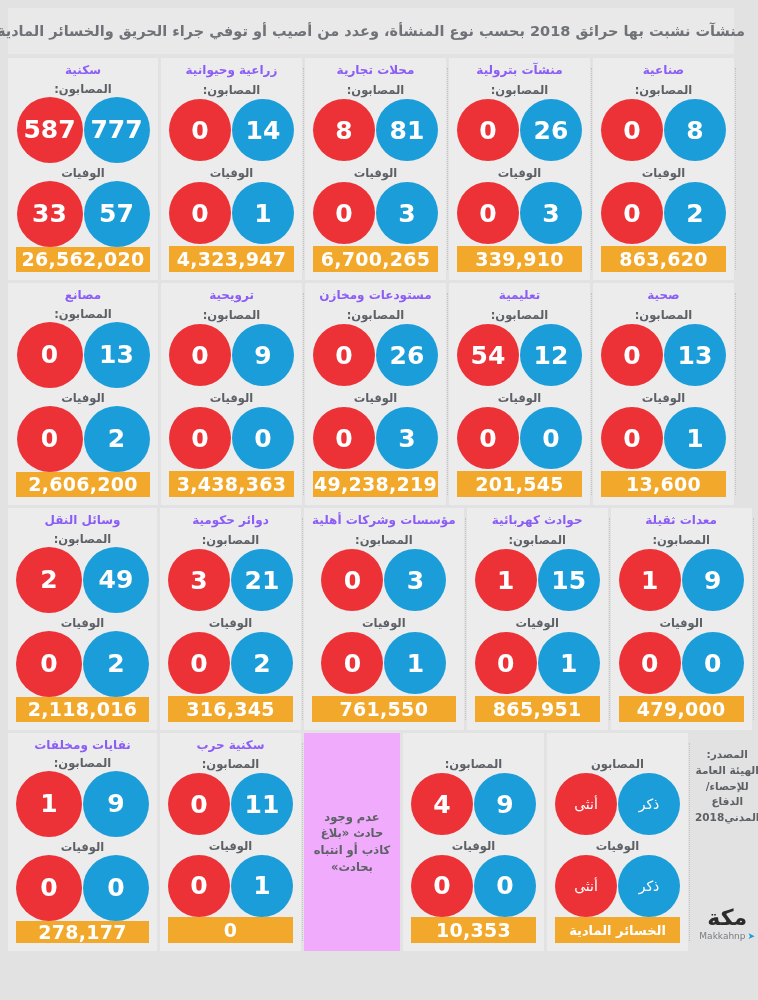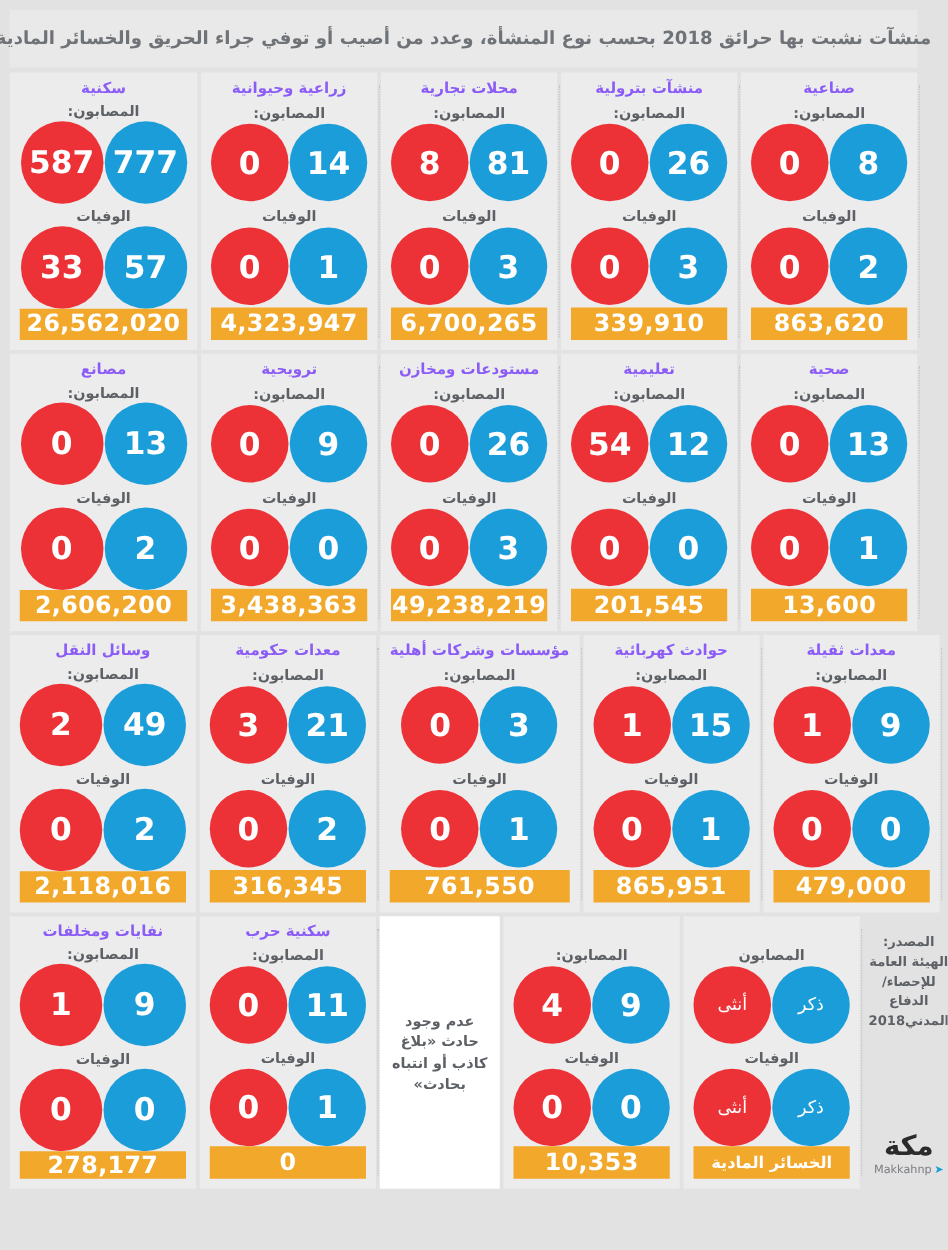--- a/index.html
+++ b/index.html
@@ -175,21 +175,21 @@
   .logo-handle {
     font-size: 9px;
     color: #7a7d82;
     display: flex;
     align-items: center;
     gap: 2px;
   }
   .twitter-bird { color: #1b9dd9; font-size: 9px; }
 
   .note-card {
-    background: #ffffff;
+    background: #f0abfc;
     flex: 0 0 96px;
     display: flex;
     align-items: center;
     justify-content: center;
     padding: 8px 6px;
     position: relative;
   }
   .note-text {
     font-size: 11.5px;
     font-weight: bold;
@@ -377,21 +377,21 @@
       </div>
       <div class="section-label">الوفيات</div>
       <div class="circle-pair">
         <div class="bubble red">0</div>
         <div class="bubble blue">2</div>
       </div>
       <div class="value-bar">2,118,016</div>
     </div>
 
     <div class="card">
-      <div class="card-title">معدات حكومية</div>
+      <div class="card-title">دوائر حكومية</div>
       <div class="section-label">المصابون:</div>
       <div class="circle-pair">
         <div class="bubble red">3</div>
         <div class="bubble blue">21</div>
       </div>
       <div class="section-label">الوفيات</div>
       <div class="circle-pair">
         <div class="bubble red">0</div>
         <div class="bubble blue">2</div>
       </div>

